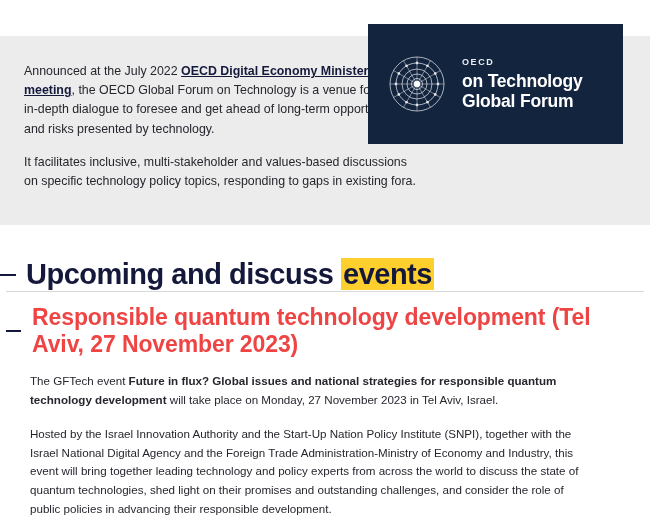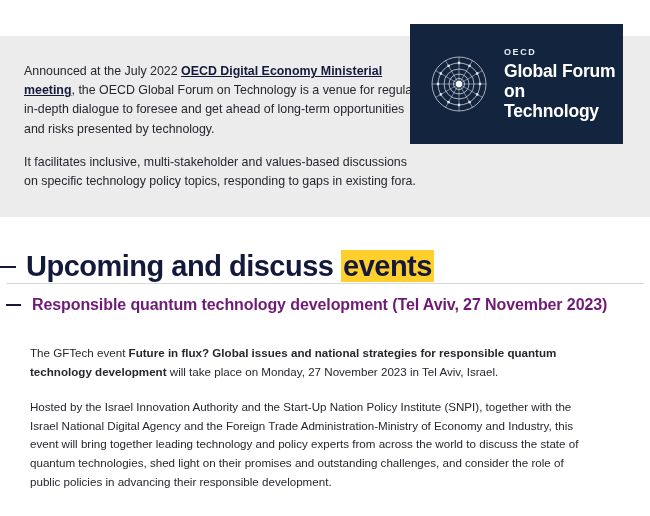--- a/index.html
+++ b/index.html
@@ -33,34 +33,34 @@
     padding: 26px 18px 26px 24px;
     max-width: 400px;
   }
   .intro-text p {
     margin: 0 0 14px 0;
     font-size: 12.4px;
     line-height: 1.55;
     color: #26262e;
   }
   .intro-text p:last-child {
-    margin-bottom: 0;
+    margin-bottom: 8px;
   }
   .intro-link {
     color: #14193c;
     font-weight: bold;
     text-decoration: underline;
   }
 
   
   .gft-card {
     position: absolute;
     top: -12px;
     right: 27px;
-    width: 213px;
+    width: 255px;
     height: 120px;
     background: #13243f;
     display: flex;
     align-items: center;
     padding: 0;
     box-sizing: border-box;
   }
   .gft-mandala {
     width: 74px;
     height: 74px;
@@ -143,30 +143,30 @@
     padding: 12px 0 11px 0;
   }
   .acc-toggle {
     width: 15px;
     height: 2px;
     background: #14193c;
     margin-right: 11px;
     flex: 0 0 auto;
   }
   .acc-title {
-    font-size: 16px;
-    font-weight: bold;
-    color: #701a75;
+    font-size: 23px;
+    font-weight: bold;
+    color: #ef4444;
     letter-spacing: -0.1px;
   }
   .acc-body {
     padding: 3px 24px 0 24px;
   }
   .acc-body p {
-    margin: 16px 0 16px 0;
+    margin: 0 0 16px 0;
     font-size: 11.6px;
     line-height: 1.62;
     color: #26262e;
     max-width: 562px;
   }
   .acc-body p.tight {
     margin-bottom: 15px;
   }
   .b {
     font-weight: bold;
@@ -224,22 +224,22 @@
           <circle cx="18.8" cy="47.5" r="1.4"></circle>
             <circle cx="16" cy="37" r="1.4"></circle>
           <circle cx="18.8" cy="26.5" r="1.4"></circle>
             <circle cx="26.5" cy="18.8" r="1.4"></circle>
         </g>
       </svg>
     </div>
     <div class="gft-card-text">
       <div class="gft-oecd">OECD</div>
       <div class="gft-title">
+        <div>on Technology</div>
         <div>Global Forum</div>
-        <div>on Technology</div>
       </div>
     </div>
   </div>
 </div>
 
 <div class="section-head-wrap">
   <div class="head-row">
     <span class="head-dash"></span>
     <h2 class="section-title"><span>Upcoming and discuss </span><span class="hl">events</span></h2>
   </div>

